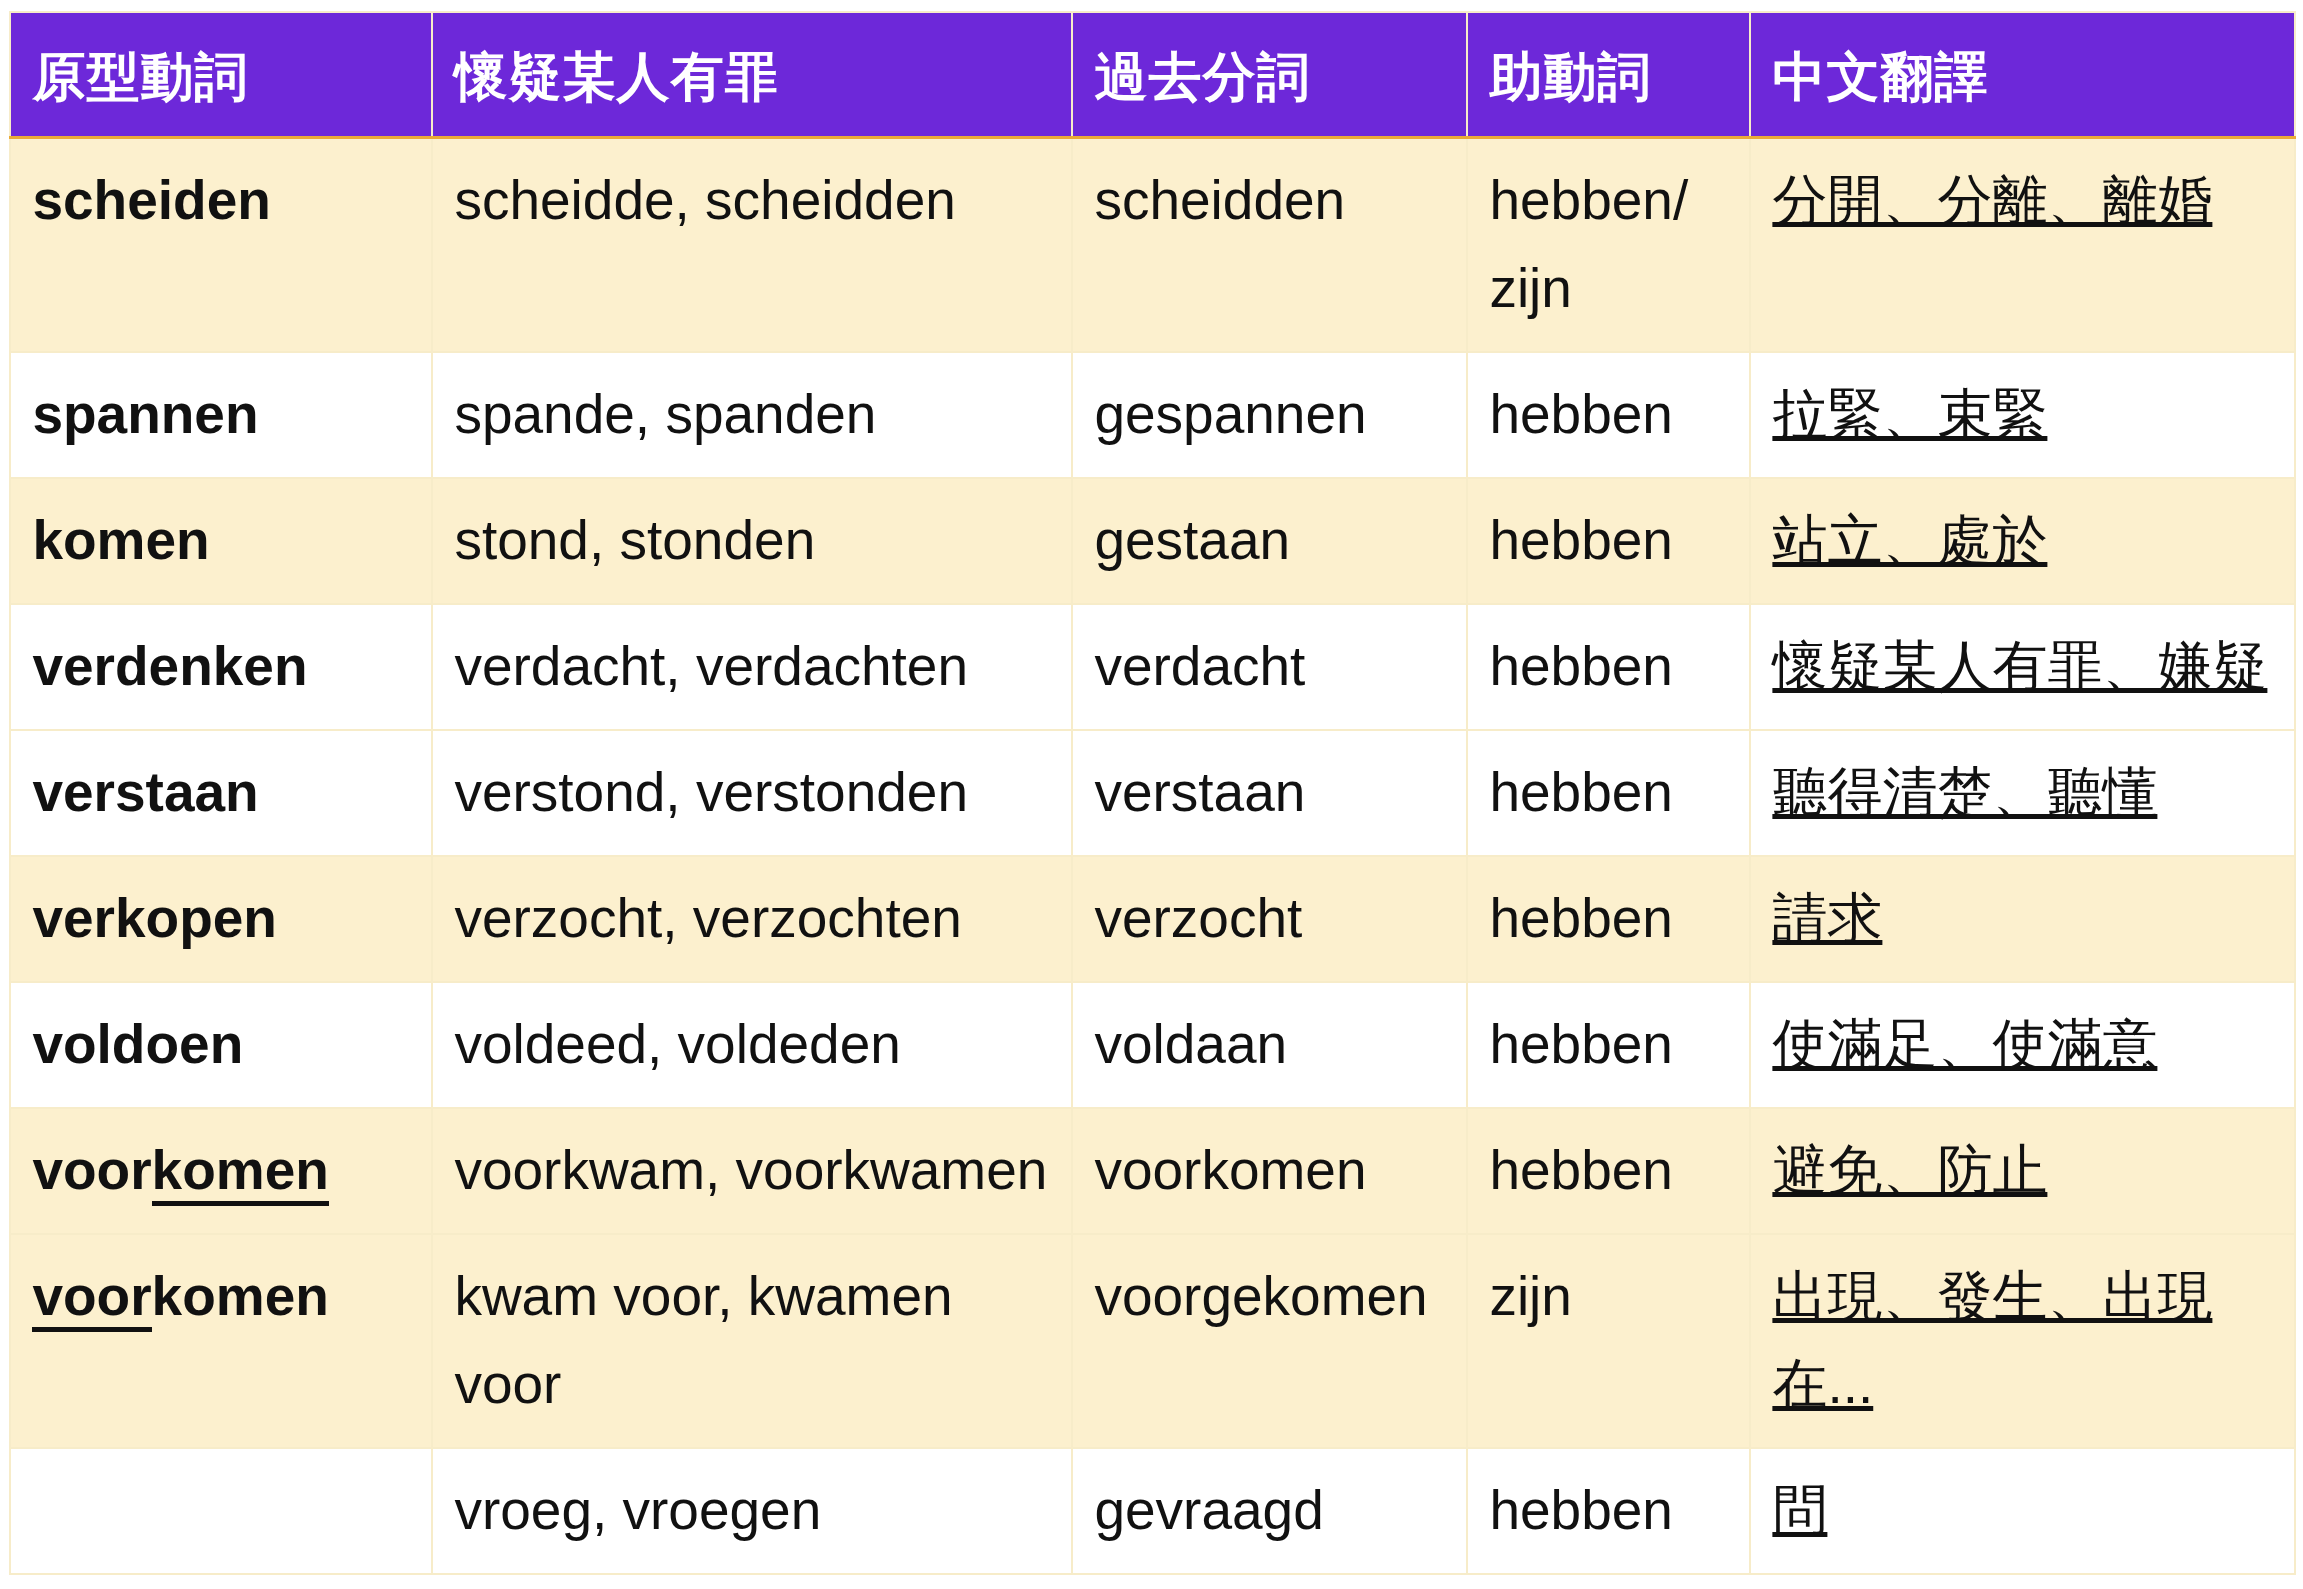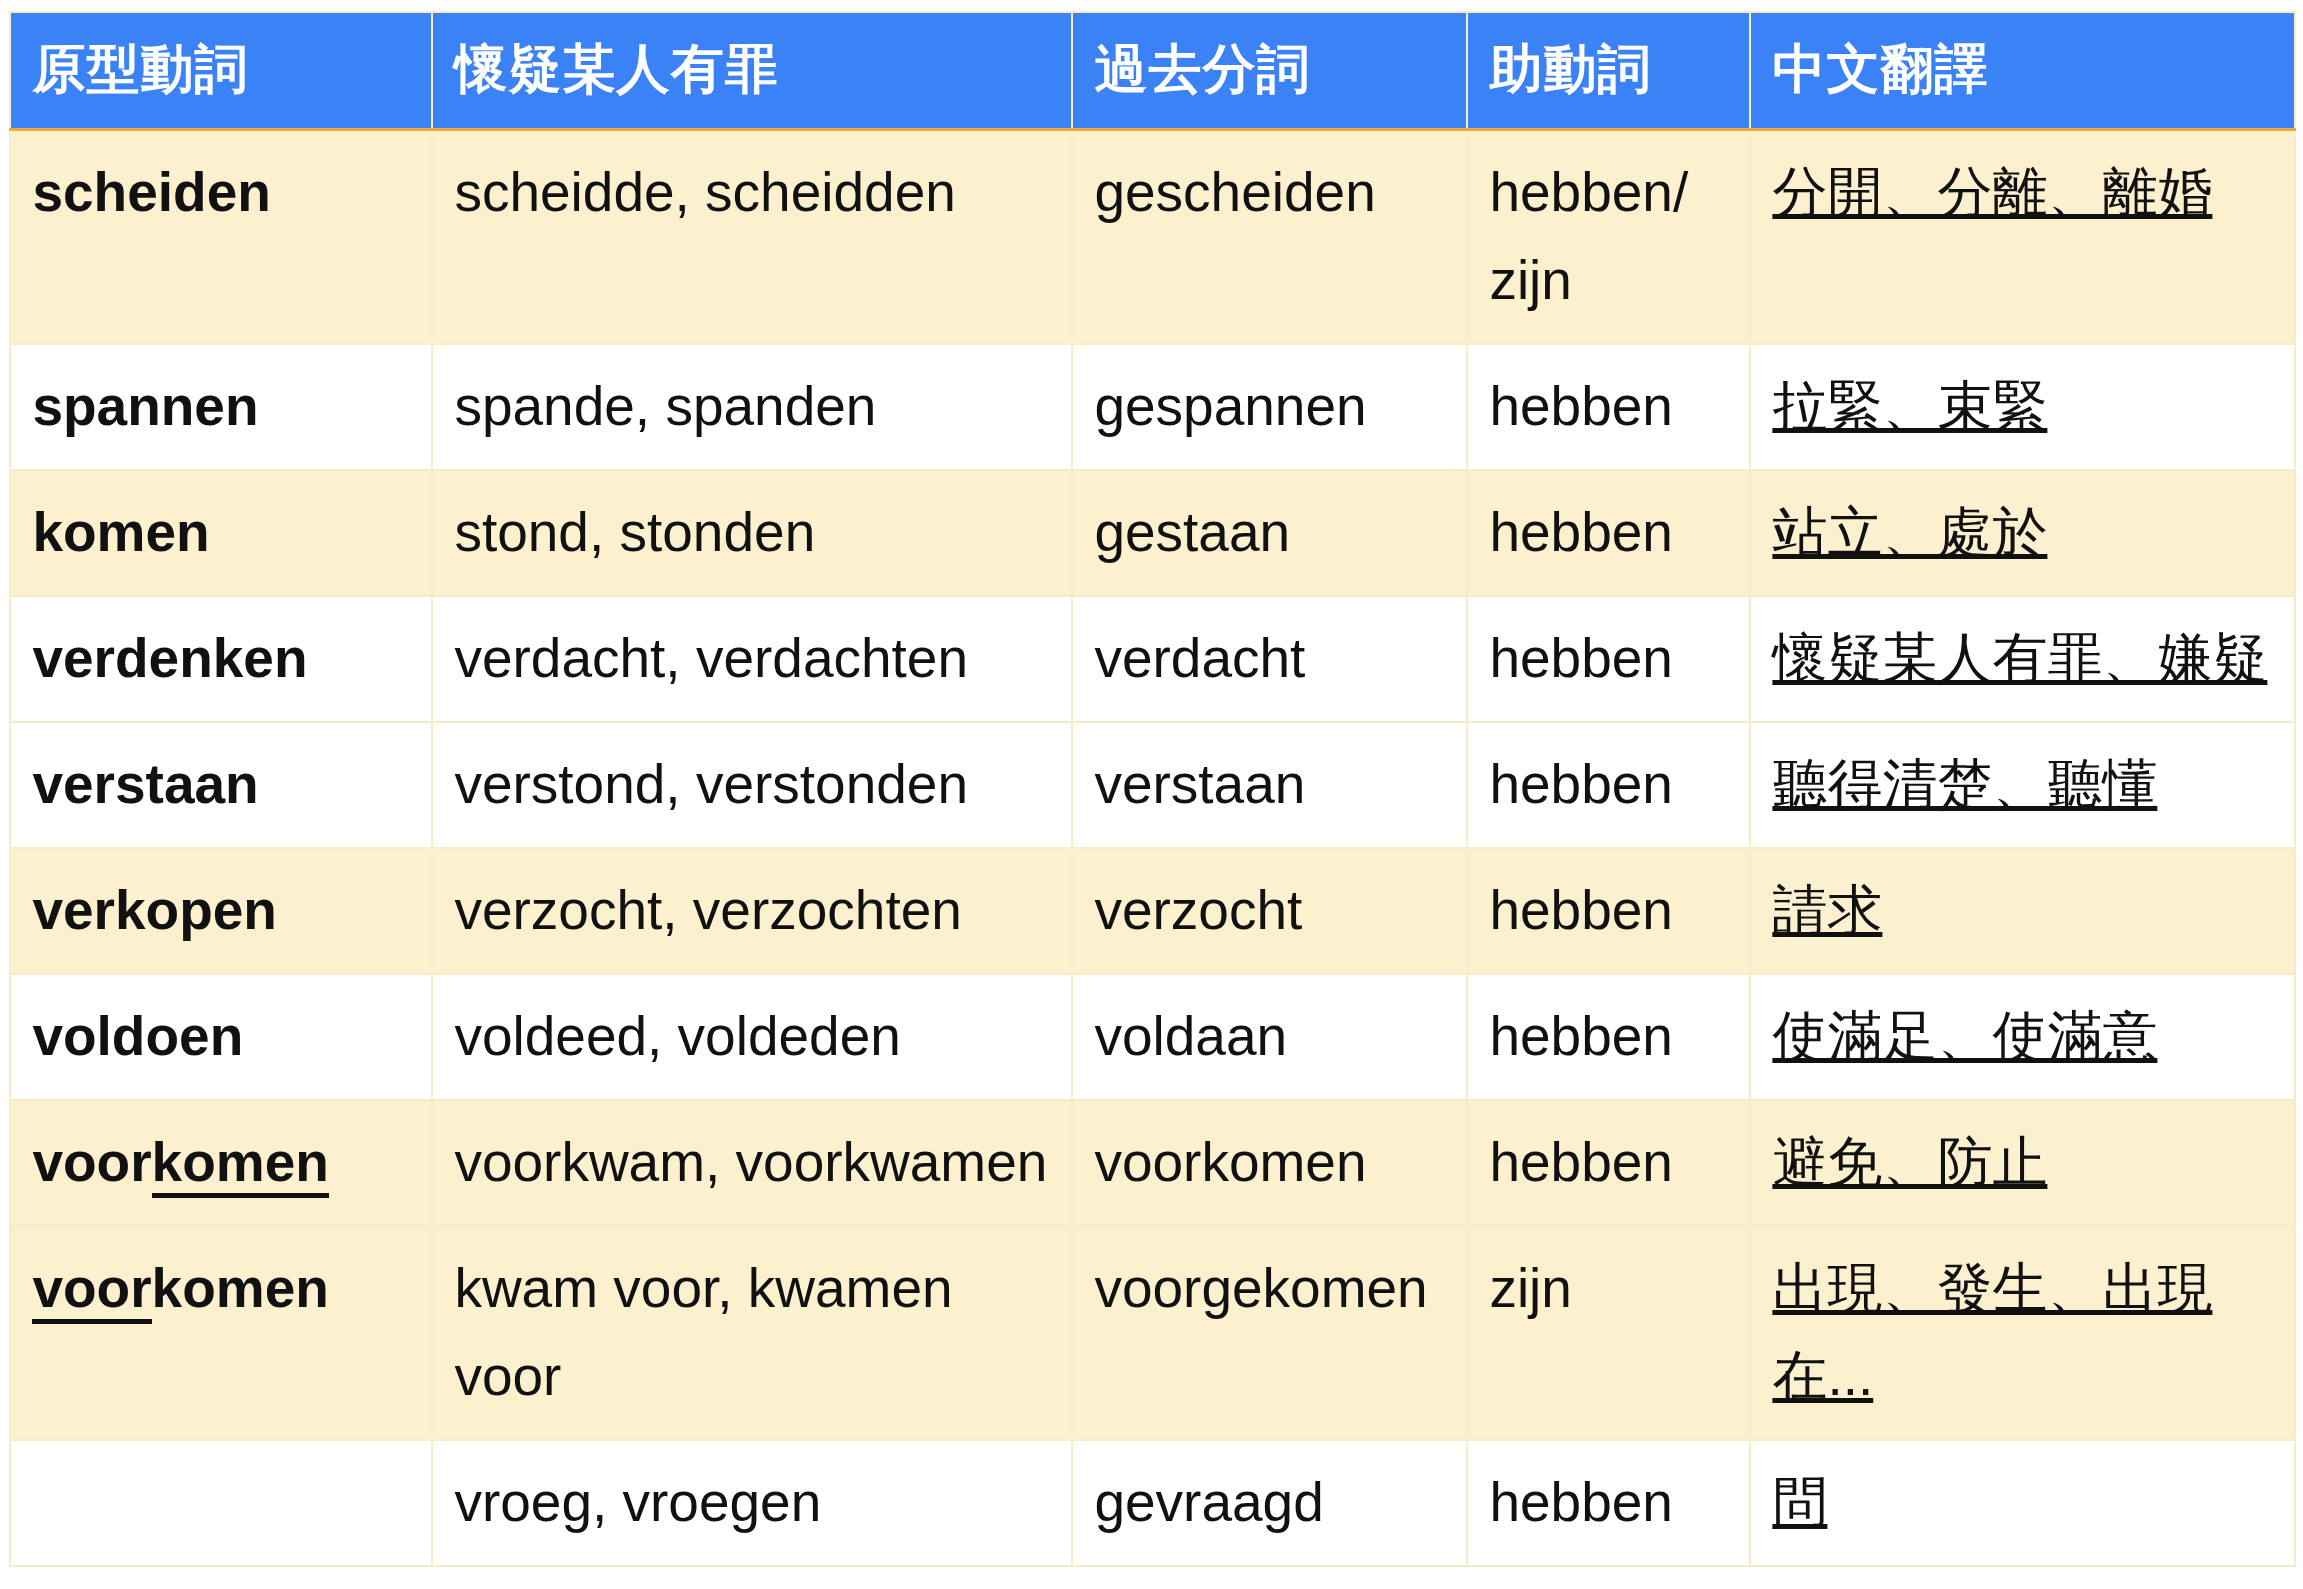--- a/index.html
+++ b/index.html
@@ -25,26 +25,26 @@
   table.verbs th, table.verbs td{
     border:2.8px solid #f7ecc9;
     vertical-align:top;
     text-align:left;
     font-size:55px;
     line-height:1.6;
     padding:17px 13px 19px 21px;
     overflow:hidden;
   }
   table.verbs thead th{
-    background:#3b82f6;
+    background:#6d28d9;
     color:#ffffff;
     font-weight:bold;
     height:105px;
     vertical-align:middle;
-    padding-top:4px;padding-bottom:5.6px;
+    padding-top:12px;padding-bottom:5.6px;
     font-size:53px;
     letter-spacing:0.02em;
     border-bottom:3.8px solid #eaaa38;
   }
   tr.cream td{background:#fcf0ce;}
   tr.white td{background:#ffffff;}
   td.c-inf{font-weight:bold;padding-left:24.5px;}
   td.c-aux{white-space:pre-line;}
   td.c-trans{white-space:pre-line;padding-left:28px;text-decoration:underline;}
   span.u{border-bottom:5.6px solid #111111;}
@@ -67,21 +67,21 @@
         <th>懷疑某人有罪</th>
         <th>過去分詞</th>
         <th>助動詞</th>
         <th>中文翻譯</th>
       </tr>
     </thead>
     <tbody>
         <tr class="cream">
           <td class="c-inf"><span>scheiden</span></td>
           <td class="c-past">scheidde, scheidden</td>
-          <td class="c-part">gescheiden</td>
+          <td class="c-part">scheidden</td>
           <td class="c-aux">hebben/
 zijn</td>
           <td class="c-trans">分開、分離、離婚</td>
         </tr>
         <tr class="white">
           <td class="c-inf"><span>spannen</span></td>
           <td class="c-past">spande, spanden</td>
           <td class="c-part">gespannen</td>
           <td class="c-aux">hebben</td>
           <td class="c-trans">拉緊、束緊</td>

